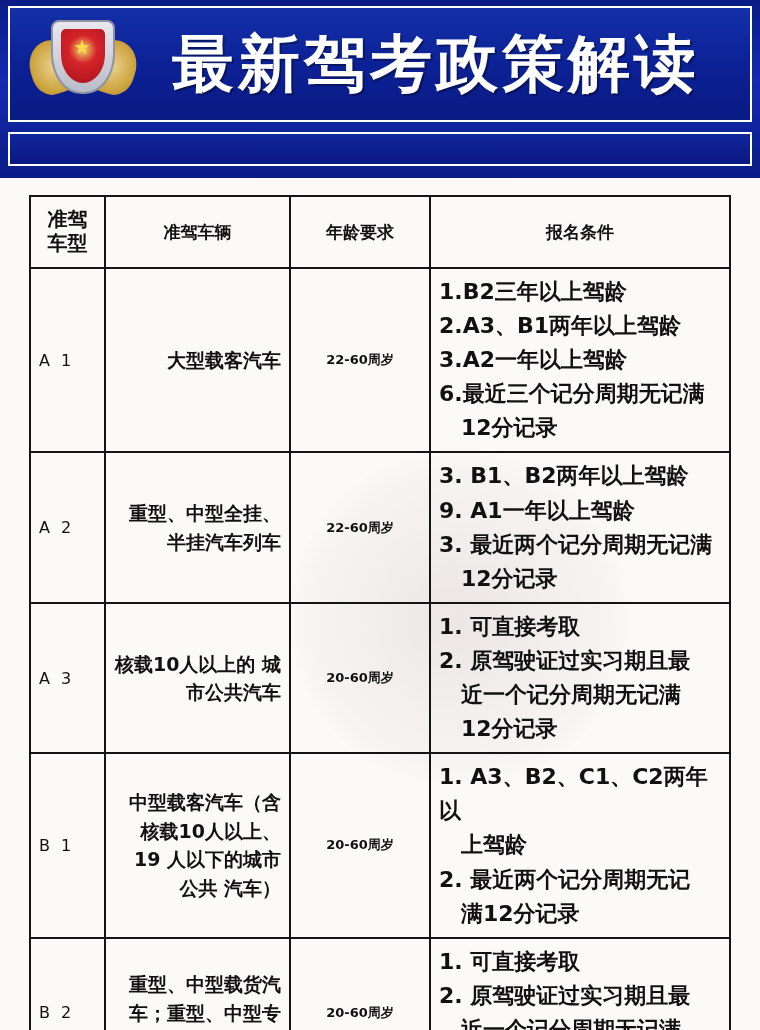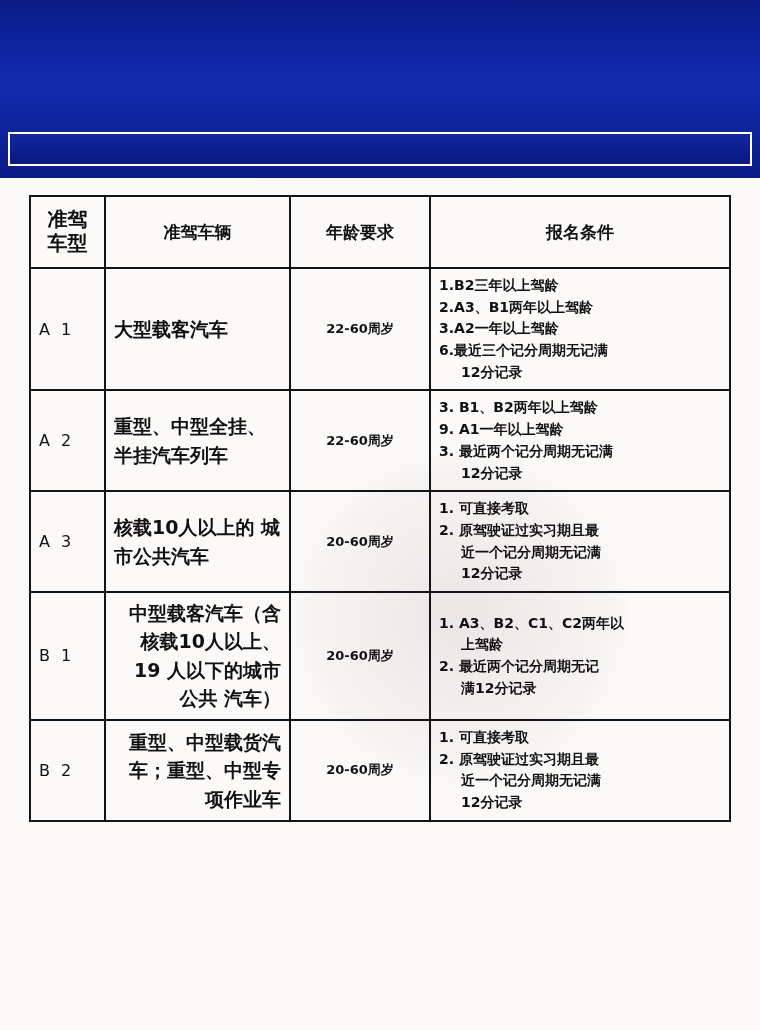--- a/index.html
+++ b/index.html
@@ -168,48 +168,60 @@
   }
   th.head.narrow { font-size: 20px; }
 
   td.code {
     text-align: left;
     font-size: 16px;
     font-weight: normal;
     letter-spacing: 3px;
   }
   td.vehicle {
-    text-align: left;
+    text-align: right;
     font-size: 19px;
     font-weight: bold;
     line-height: 1.5;
   }
   td.vehicle.left {
     text-align: right;
     padding-left: 10px;
   }
   td.age {
     text-align: center;
     font-size: 13px;
     font-weight: bold;
   }
   td.cond {
-    font-size: 14px;
+    font-size: 22px;
     font-weight: bold;
     line-height: 1.55;
     padding-left: 12px;
     padding-right: 6px;
   }
   td.cond .line { display: block; }
   td.cond .indent { display: block; padding-left: 22px; }
 </style>
 </head>
 <body>
 
 <div class="banner">
+  <div class="banner-inner">
+    <div class="emblem">
+      <div class="wheat-left"></div>
+      <div class="wheat-right"></div>
+      <div class="shield">
+        <div class="shield-inner">
+          <div class="star"></div>
+        </div>
+      </div>
+    </div>
+    <div class="banner-title">最新驾考政策解读</div>
+  </div>
   <div class="banner-stripe"></div>
 </div>
 
 <div class="sheet">
   <table class="policy">
     <colgroup>
       <col class="c1">
         <col class="c2">
         <col class="c3">
         <col class="c4">

